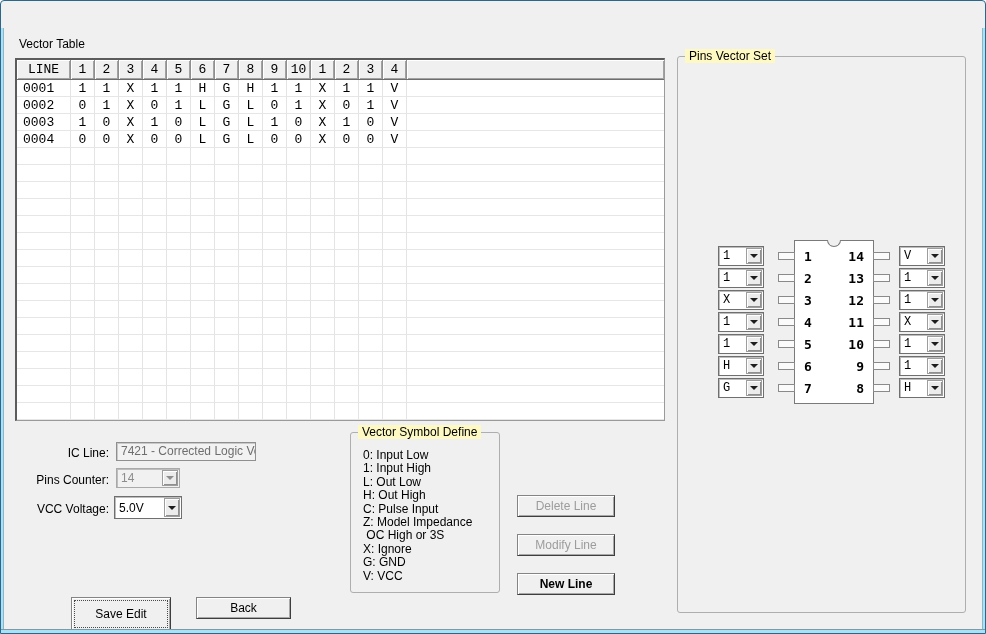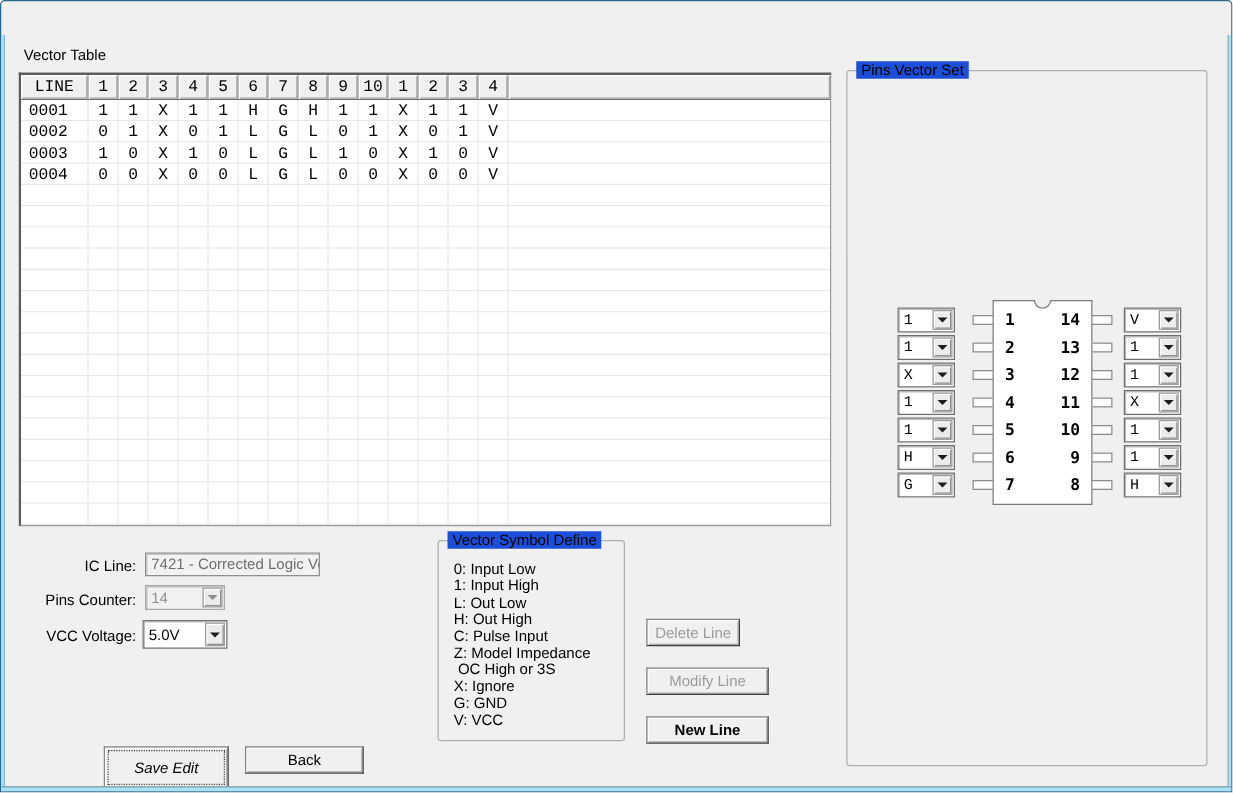--- a/index.html
+++ b/index.html
@@ -57,21 +57,21 @@
   .gcell {
     border-right:1px solid #e4e4e4; border-bottom:1px solid #e6e6e6;
     font-family:"Liberation Mono", monospace; font-size:13px;
     display:flex; align-items:center; justify-content:center; background:#fff;
   }
   .gcell.line { justify-content:flex-start; padding-left:6px; }
   .gfill { flex:1; border-bottom:1px solid #e6e6e6; background:#fff; }
 
   
   .groupbox { position:absolute; border:1px solid #aeaeae; border-radius:3px; }
-  .gb-label { position:absolute; top:-8px; left:7px; background:#1d4ed8; padding:0 4px; font-size:12px; }
+  .gb-label { position:absolute; top:-8px; left:7px; background:#fef9c3; padding:0 4px; font-size:12px; }
 
   
   .btn {
     position:absolute; background:#f0f0f0;
     border:1px solid #848484; border-right-color:#3e3e3e; border-bottom-color:#3e3e3e;
     box-shadow:inset 1px 1px 0 #ffffff, inset -1px -1px 0 #a8a8a8;
     display:flex; align-items:center; justify-content:center;
     font-size:12px; color:#000; cursor:default;
   }
   .btn.disabled { color:#9c9c9c; }
@@ -536,25 +536,25 @@
         <div class="sym-line">H: Out High</div>
         <div class="sym-line">C: Pulse Input</div>
         <div class="sym-line">Z: Model Impedance</div>
         <div class="sym-line"> OC High or 3S</div>
         <div class="sym-line">X: Ignore</div>
         <div class="sym-line">G: GND</div>
         <div class="sym-line">V: VCC</div>
       </div>
   </div>
 
-  <div class="btn disabled" style="left:516px; top:494px; width:75px; height:22px;">Delete Line</div>
+  <div class="btn disabled" style="left:516px; top:494px; width:98px; height:22px;">Delete Line</div>
   <div class="btn disabled" style="left:516px; top:533px; width:98px; height:22px;">Modify Line</div>
   <div class="btn" style="left:516px; top:572px; width:98px; height:22px;font-weight:bold;">New Line</div>
 
-  <div class="btn focused" style="left:82px; top:596px; width:100px; height:34px;font-style:italic;">Save Edit</div>
+  <div class="btn focused" style="left:70px; top:596px; width:100px; height:34px;">Save Edit</div>
   <div class="btn" style="left:195px; top:596px; width:95px; height:22px;">Back</div>
 
   <div class="groupbox" style="left:676px; top:55px; width:289px; height:557px;" id="pins-group">
     <span class="gb-label">Pins Vector Set</span>
     <div class="chip-body">
       <div class="chip-notch"></div>
       <div class="chip-nums left" id="chip-left-nums">
           <div class="num">1</div>
           <div class="num">2</div>
           <div class="num">3</div>

